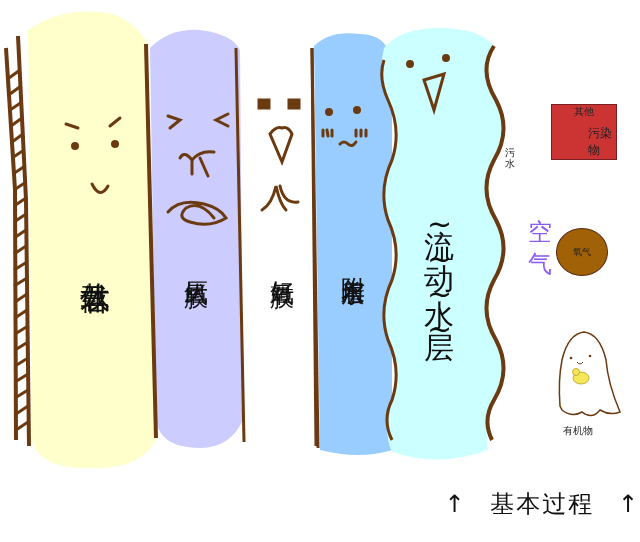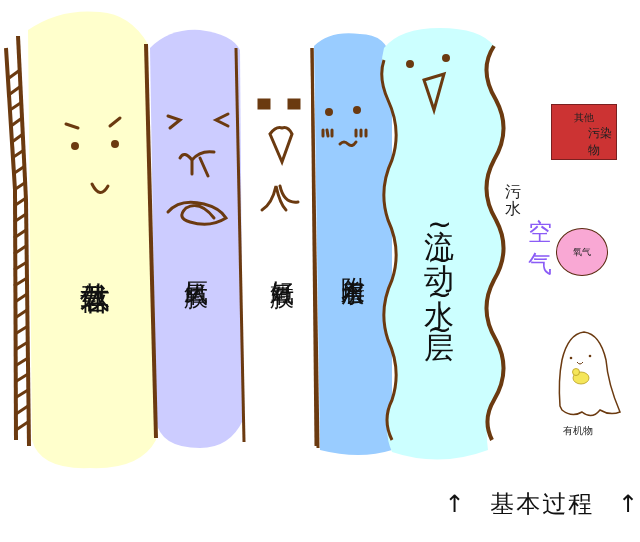--- a/index.html
+++ b/index.html
@@ -2,27 +2,27 @@
 <html><head>
 <meta charset="utf-8">
 <style>
   html,body{margin:0;padding:0;background:#ffffff;}
   body{width:640px;height:542px;position:relative;overflow:hidden;font-family:"DejaVu Sans",sans-serif;}
   svg.scene{position:absolute;left:0;top:0;}
   .vtext{position:absolute;color:#111;writing-mode:vertical-rl;text-orientation:upright;letter-spacing:2px;line-height:1;}
   .label-main{font-size:30px;}
   .label-mid{font-size:24px;}
   .title{position:absolute;left:0;width:640px;top:488px;text-align:right;font-size:24px;color:#111;letter-spacing:2px;}
-  .pollutant-box{position:absolute;left:551px;top:104px;width:66px;height:56px;background:#cc3333;border:1px solid #7a2020;box-sizing:border-box;display:flex;flex-direction:column;align-items:center;justify-content:flex-end;}
+  .pollutant-box{position:absolute;left:551px;top:104px;width:66px;height:56px;background:#cc3333;border:1px solid #7a2020;box-sizing:border-box;display:flex;flex-direction:column;align-items:center;justify-content:space-between;}
   .pollutant-box span{font-size:10px;color:#222;line-height:1.4;}
   .pollutant-box span.big{font-size:12px;margin-left:36px;}
-  .oxygen-bubble{position:absolute;left:556px;top:228px;width:52px;height:48px;border:1.5px solid #5a2a10;border-radius:50%;background:#f9a8d4;display:flex;align-items:center;justify-content:center;box-sizing:border-box;}
+  .oxygen-bubble{position:absolute;left:556px;top:228px;width:52px;height:48px;border:1.5px solid #5a2a10;border-radius:50%;background:#a16207;display:flex;align-items:center;justify-content:center;box-sizing:border-box;}
   .oxygen-bubble span{font-size:9px;color:#222;}
   .air-label{position:absolute;left:526px;top:216px;font-size:24px;color:#8b5cf6;width:28px;line-height:1.35;text-align:center;}
-  .sewage-label{position:absolute;left:505px;top:148px;font-size:16px;color:#222;width:12px;line-height:1.05;text-align:right;margin-top:36px;}
+  .sewage-label{position:absolute;left:505px;top:148px;font-size:10px;color:#222;width:12px;line-height:1.05;text-align:left;}
   .organic-label{position:absolute;left:563px;top:394px;font-size:10px;color:#222;margin-top:30px;}
 </style>
 </head>
 <body>
 
 <svg class="scene" width="640" height="542" viewBox="0 0 640 542">
 
   <g stroke="#6b3a10" fill="none">
     <line x1="6" y1="48" x2="15" y2="190" stroke-width="4"></line>
     <line x1="15" y1="190" x2="16" y2="440" stroke-width="4"></line>

